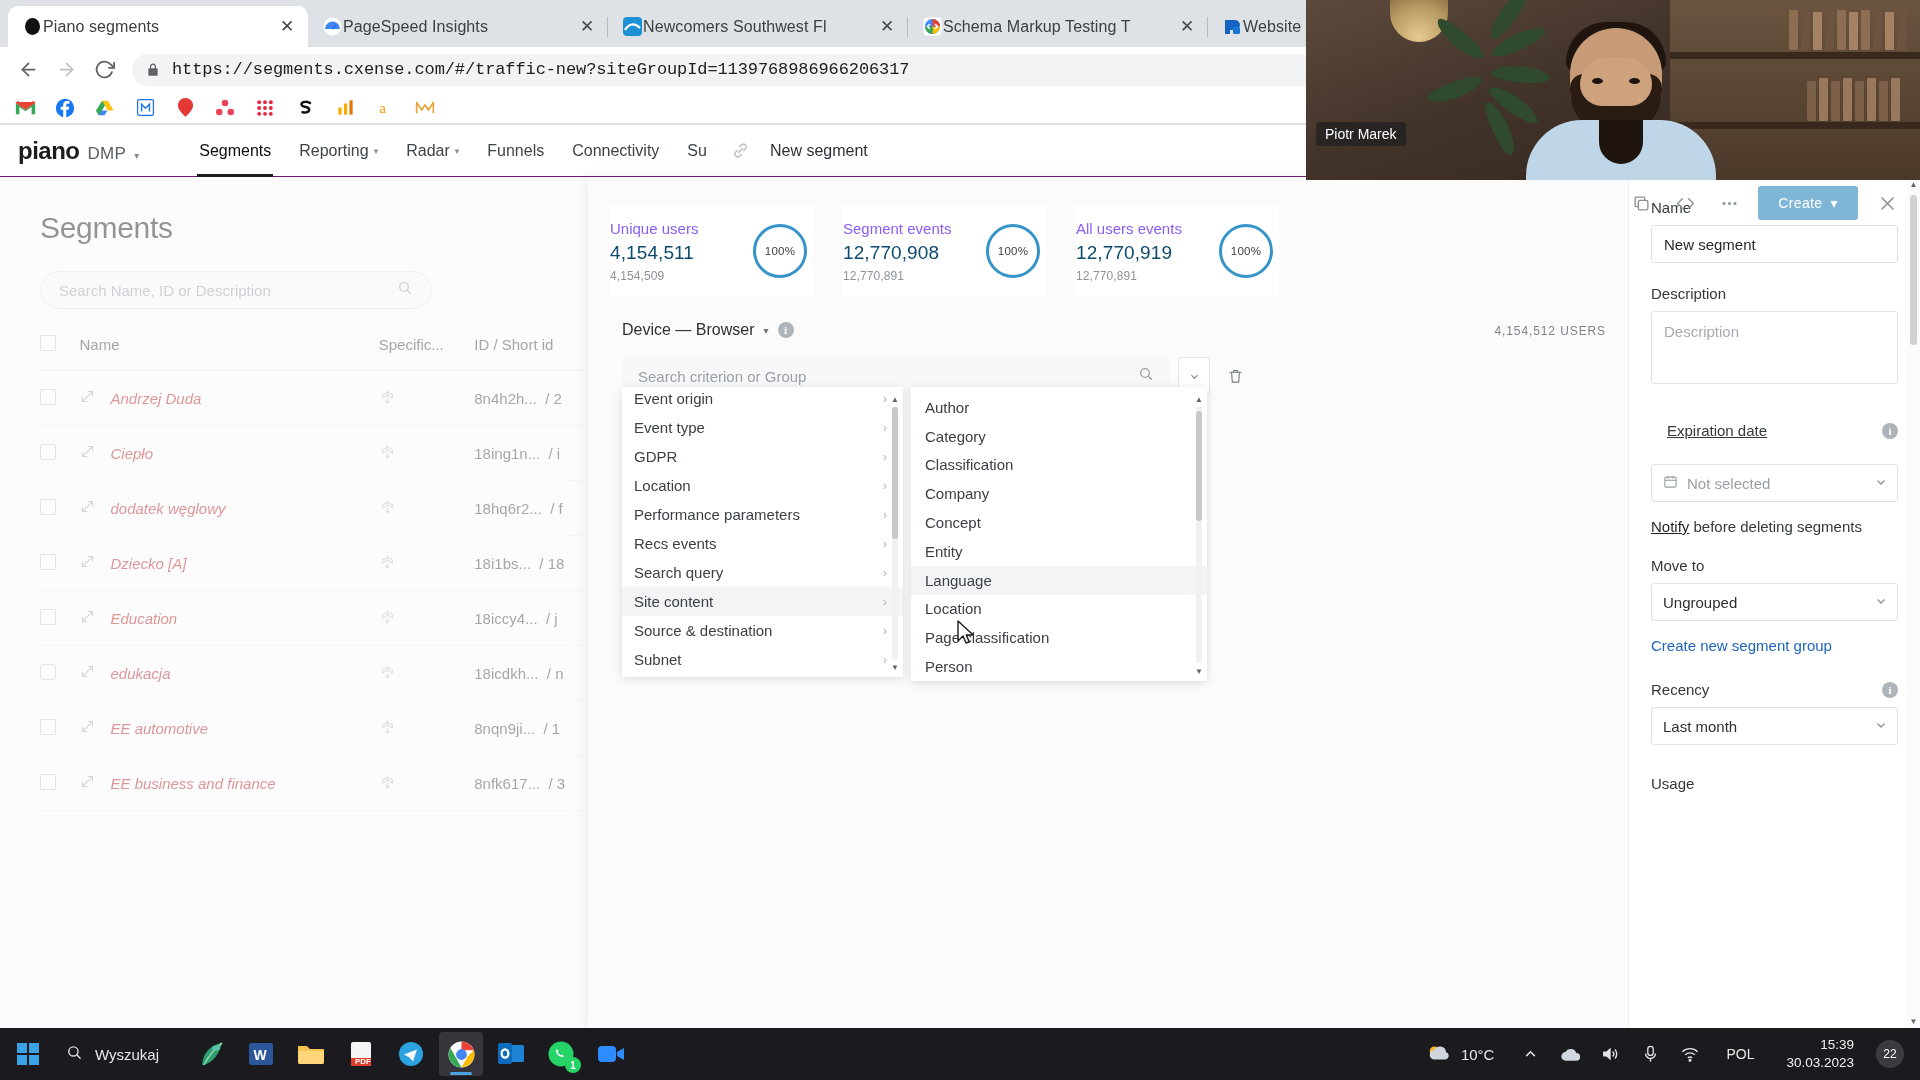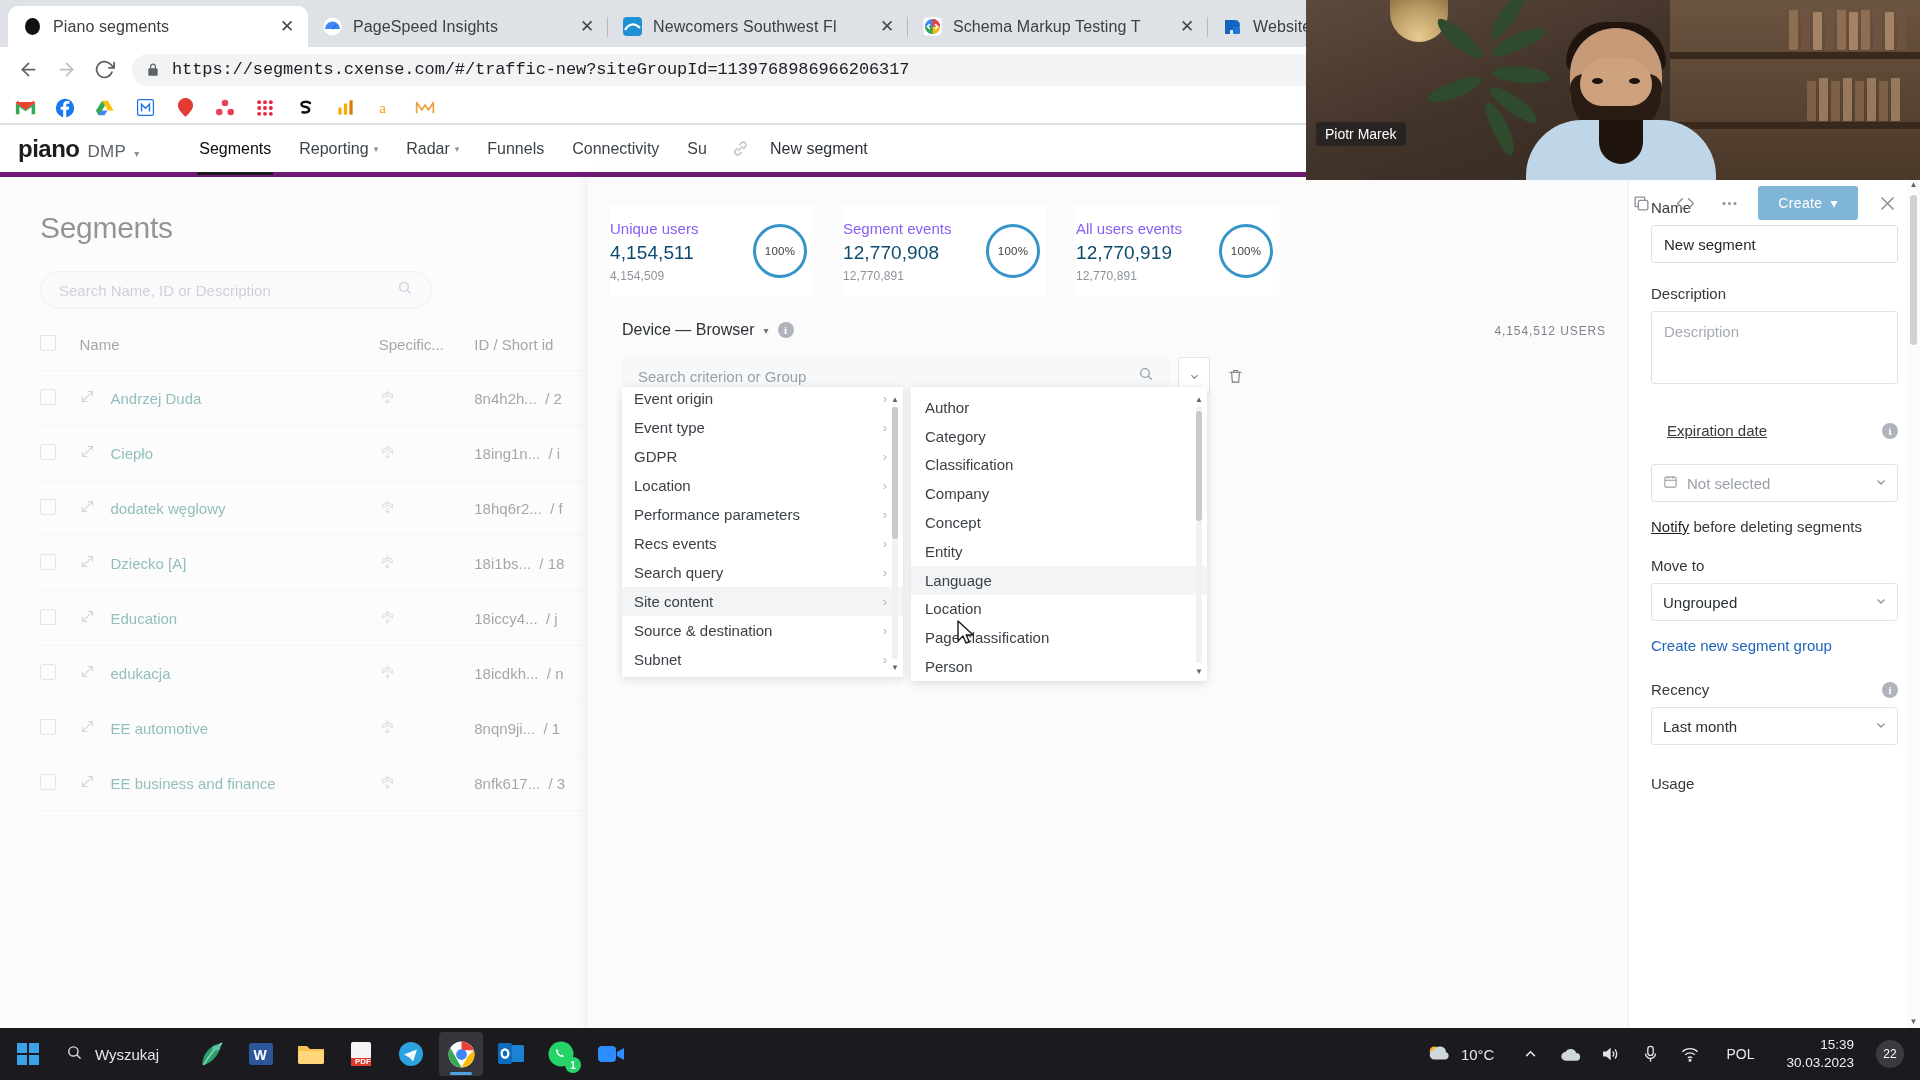--- a/index.html
+++ b/index.html
@@ -15,21 +15,21 @@
   .browser { position: absolute; inset: 0; background: #dee1e6; }
 
   .tabstrip {
     position: absolute; top: 0; left: 0; right: 0; height: 47px;
     background: #dee1e6;
     display: flex; align-items: flex-end; padding-left: 8px;
   }
   .tab {
     position: relative;
     height: 41px; min-width: 120px; max-width: 300px;
-    display: flex; align-items: center; gap: 10px;
+    display: flex; align-items: center; 
     padding: 0 10px 0 14px;
     border-radius: 10px 10px 0 0;
     font-size: 16px; color: #3c4043;
     flex: 0 1 300px;
   }
   .tab.active { background: #fff; }
   .tab:not(.active) { background: #dee1e6; }
   .tab:not(.active)::after {
     content: ""; position: absolute; right: 0; top: 11px;
     width: 1px; height: 20px; background: #b6bac0;
@@ -85,21 +85,21 @@
   .bm { width: 22px; height: 22px; display:flex; align-items:center; justify-content:center; }
 
   
   .viewport {
     position: absolute; top: 125px; left: 0; right: 0; bottom: 52px;
     background: #fff; overflow: hidden;
   }
 
   .app-nav {
     position: absolute; top: 0; left: 0; right: 0; height: 52px;
-    background: #fff; border-bottom: 5px solid #701a75;
+    background: #fff; border-bottom: 1px solid #701a75;
     display: flex; align-items: center; padding-left: 18px;
     z-index: 5;
   }
   .brand { display: flex; align-items: baseline; gap: 8px; margin-right: 46px; }
   .brand-piano { font-size: 24px; font-weight: 700; color: #1b1d1f; letter-spacing: -.5px; }
   .brand-dmp { font-size: 17px; color: #5a6067; letter-spacing: .3px; }
   .brand-caret { font-size: 10px; color: #8a9096; }
   .navitem {
     position: relative; height: 52px; display: flex; align-items: center;
     gap: 5px; padding: 0 14px; font-size: 16px; color: #3d4449;
@@ -134,21 +134,21 @@
   .col-cb { width: 38px; }
   .col-name { width: 288px; }
   .col-spec { width: 92px; }
   .col-id { width: 128px; }
   .col-group { width: 70px; }
   .cbox {
     width: 16px; height: 16px; border: 1px solid #c5cace; border-radius: 2px;
     background: #fff; display: inline-block;
   }
   .seg-name-cell { display: flex; align-items: center; gap: 14px; }
-  .seg-name-txt { color: #0f766e; }
+  .seg-name-txt { color: #b91c1c; font-style: italic; }
   .idcell { white-space: nowrap; }
 
   
   .modal-scrim { position: absolute; inset: 52px 0 0 0; background: rgba(250,250,251,.55); z-index: 10; }
   .modal {
     position: absolute; left: 588px; top: 52px; width: 1332px; bottom: 0;
     background: #fff; z-index: 11; box-shadow: -2px 0 14px rgba(0,0,0,.07);
     overflow: hidden;
   }
   .modal-body { position: absolute; left: 0; top: 0; right: 292px; bottom: 0; background: #fbfbfc; padding: 28px 40px 0 22px; }

